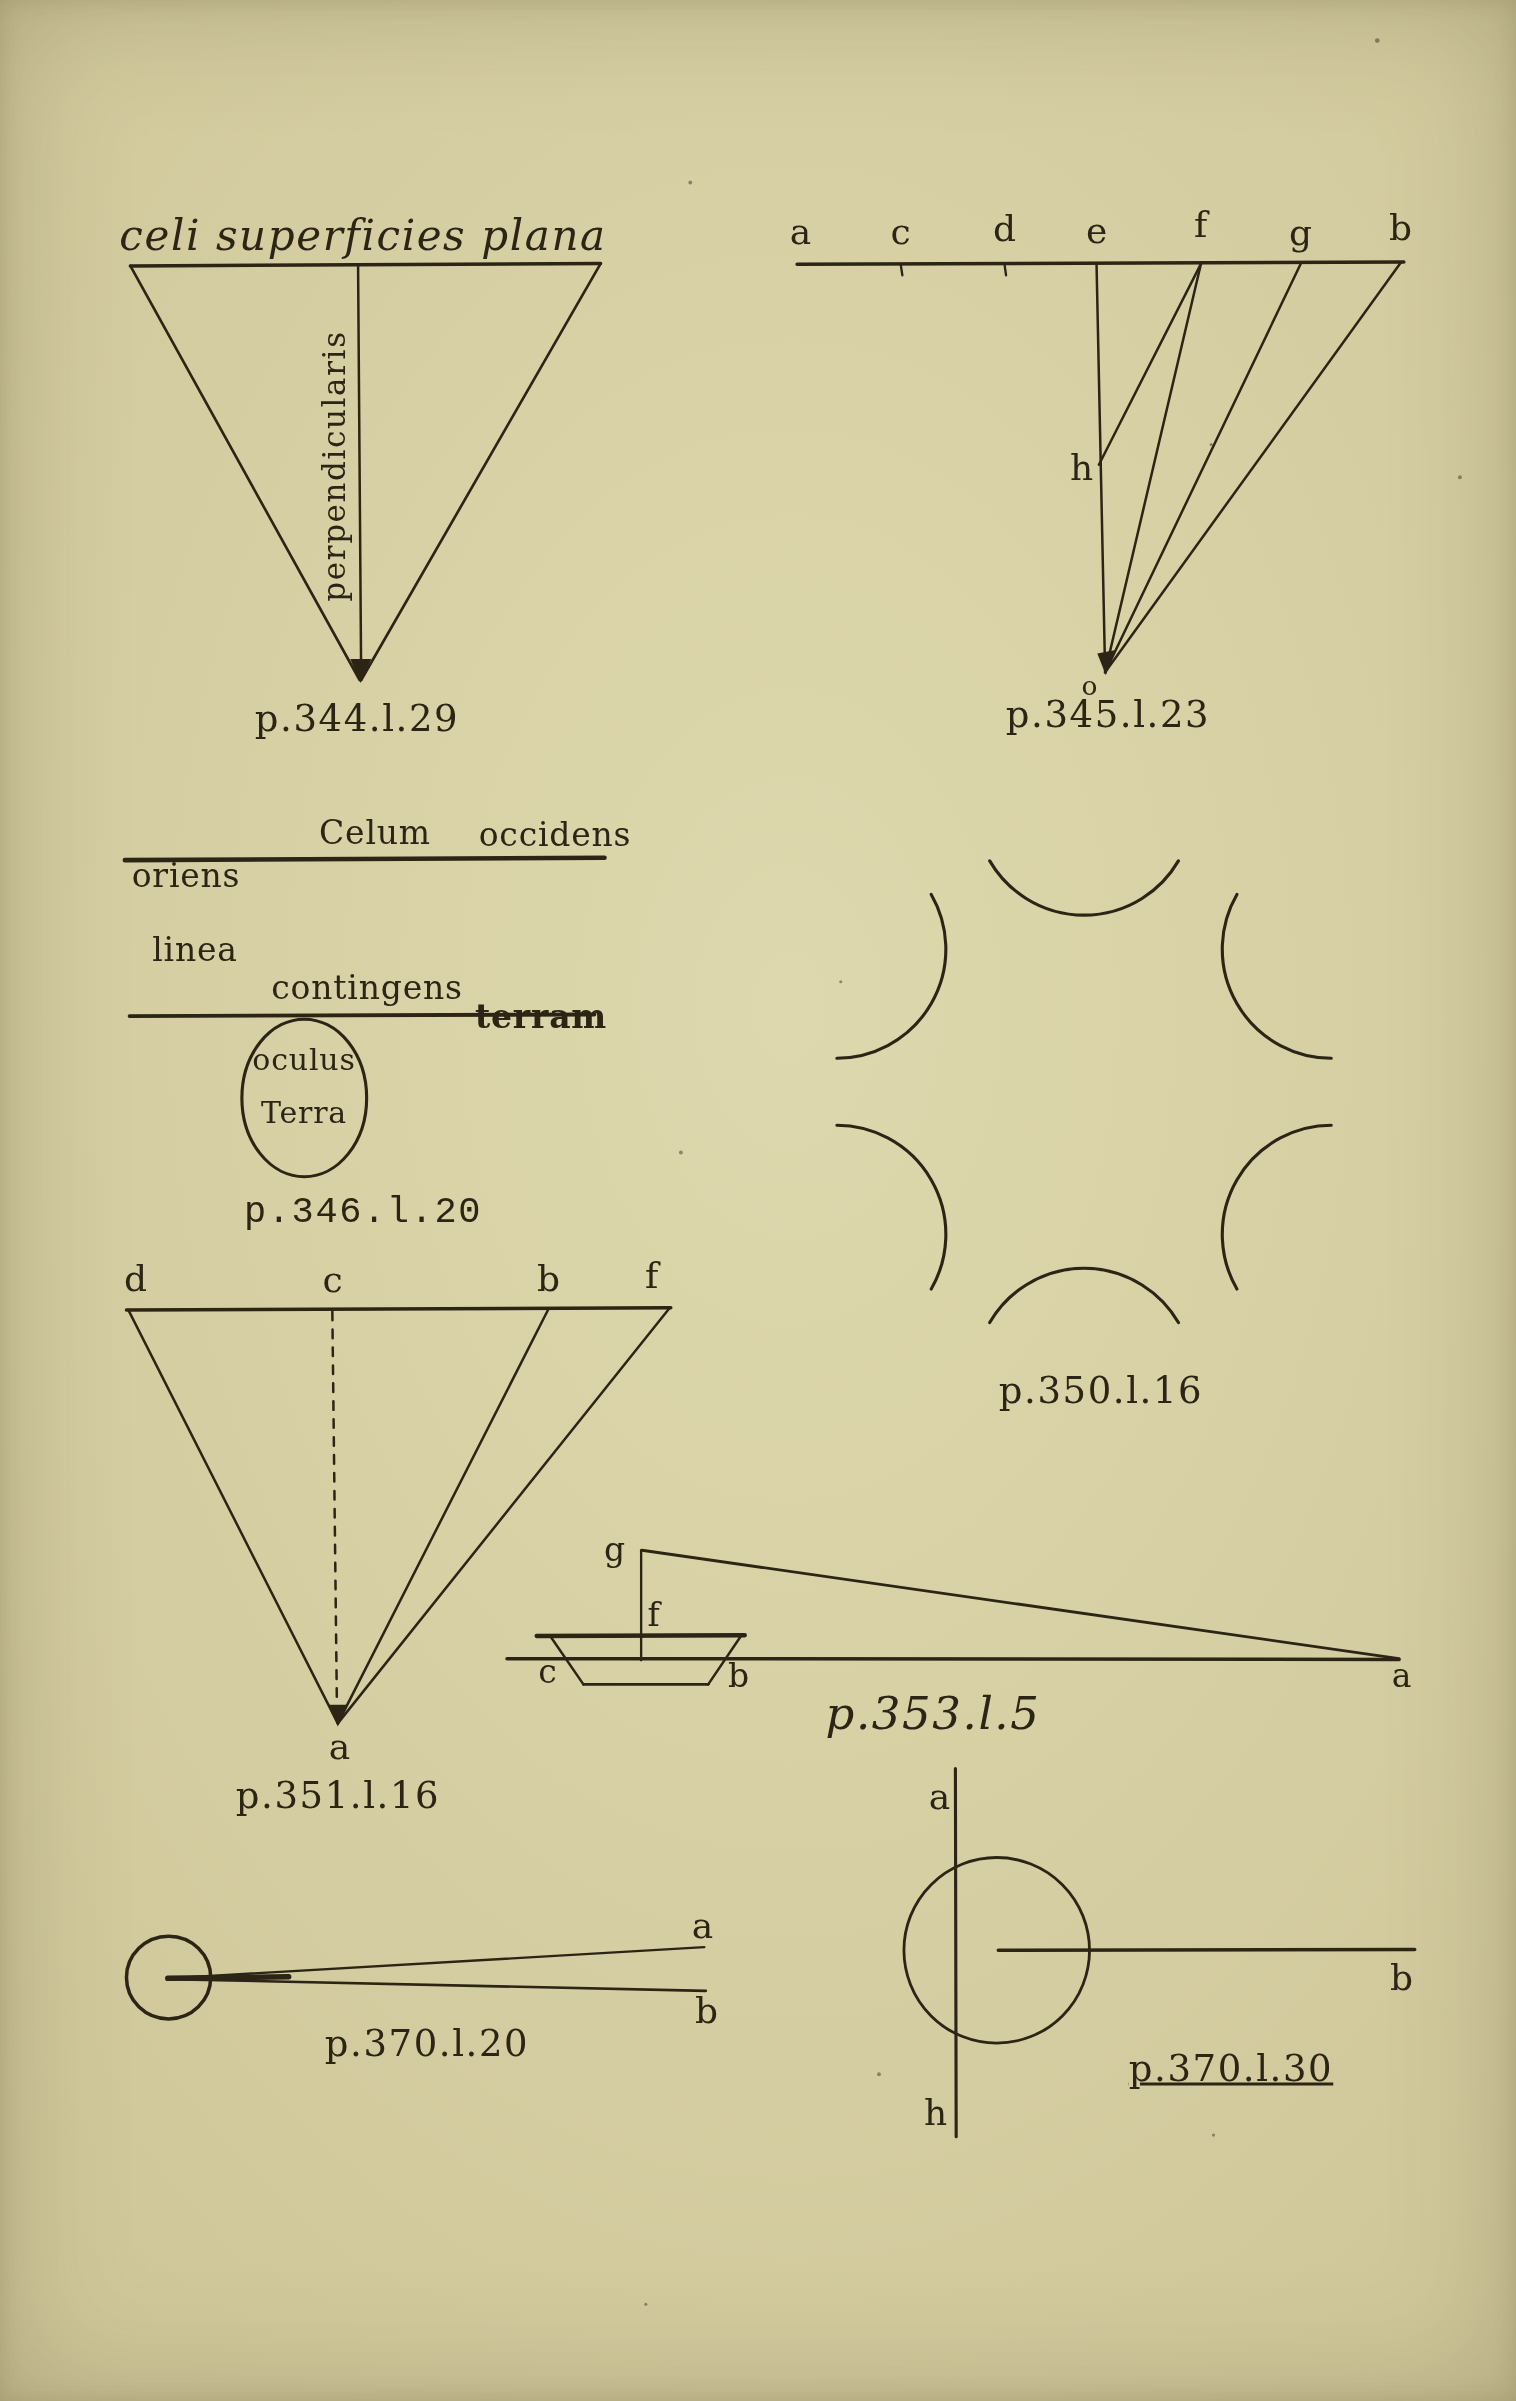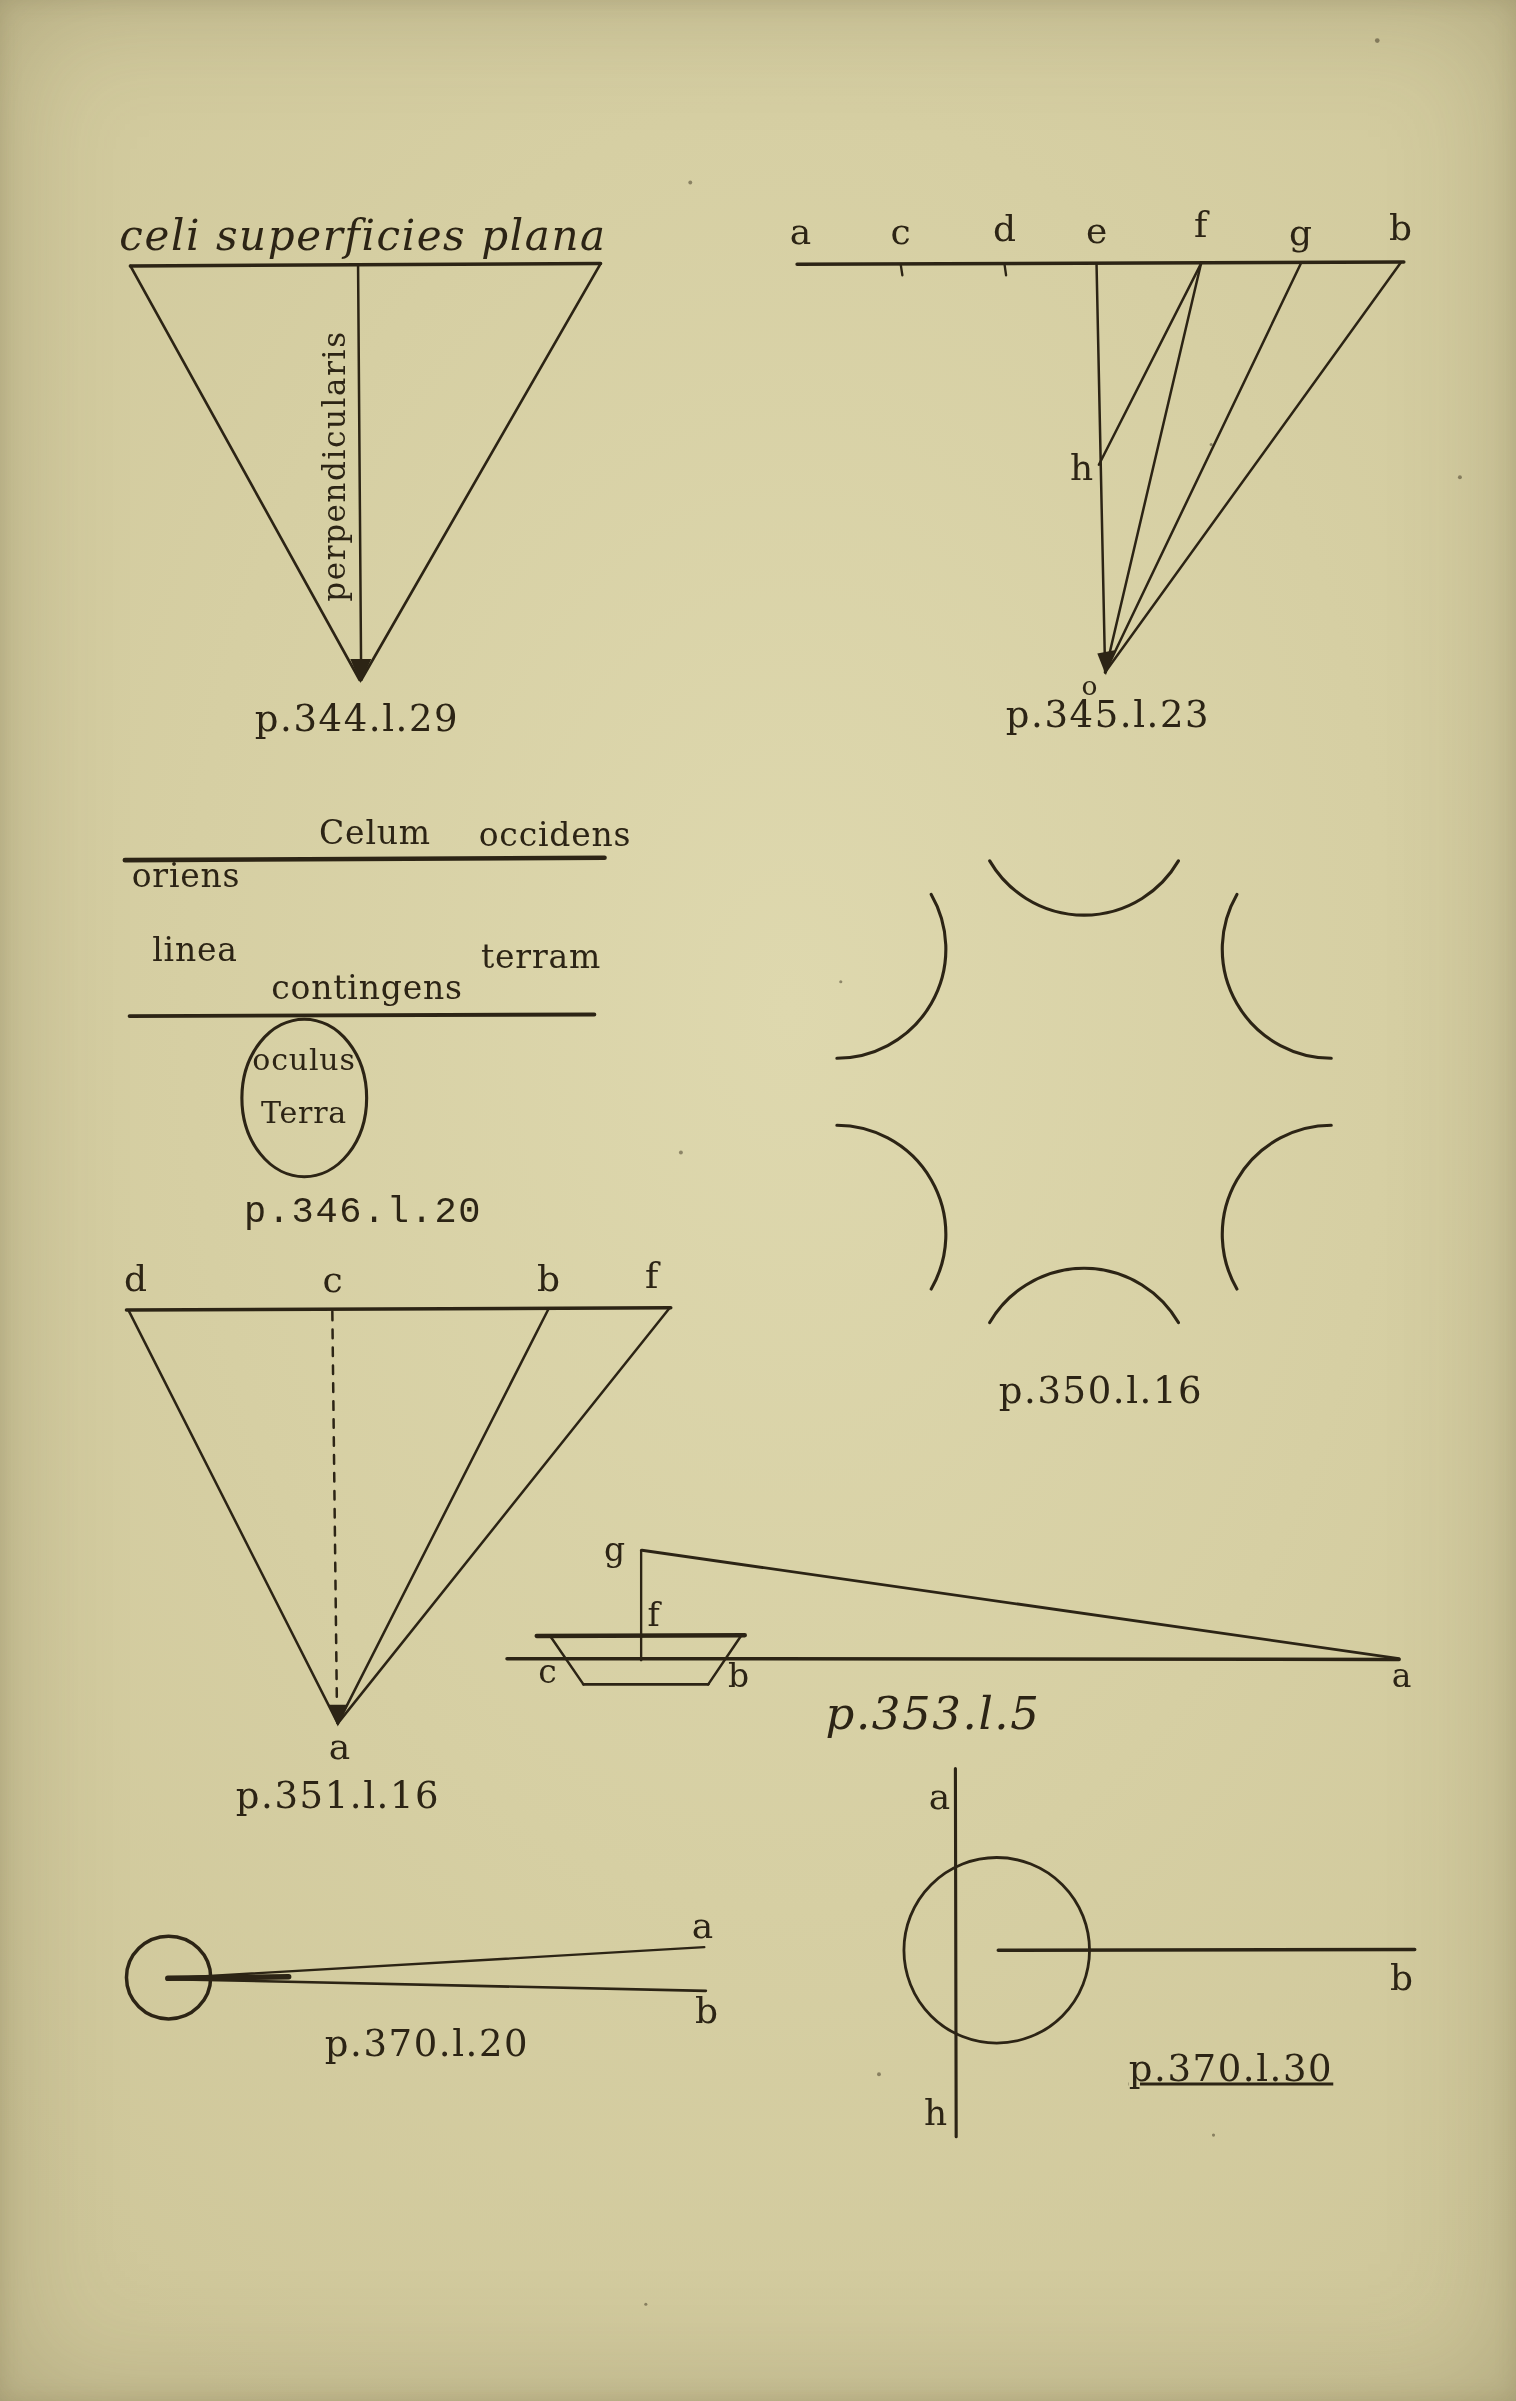--- a/index.html
+++ b/index.html
@@ -143,21 +143,21 @@
   <span class="t letter" style="left:1401px;top:228px;">b</span>
   <span class="t letter" style="left:1082px;top:468px;">h</span>
   <span class="t letter-sm" style="left:1090px;top:686px;">o</span>
   <span class="t caption" style="left:1108px;top:714px;">p.345.l.23</span>
 
   <span class="t word" style="left:186px;top:835px;margin-top:40px;">oriens</span>
   <span class="t word" style="left:375px;top:832px;">Celum</span>
   <span class="t word" style="left:555px;top:834px;">occidens</span>
   <span class="t word" style="left:195px;top:949px;">linea</span>
   <span class="t word" style="left:367px;top:987px;">contingens</span>
-  <span class="t word" style="left:541px;top:956px;">terram</span>
+  <span class="t word" style="left:541px;top:1016px;font-weight:bold;">terram</span>
   <span class="t word-sm" style="left:304px;top:1039px;">oculus</span>
   <span class="t word-sm" style="left:304px;top:1092px;">Terra</span>
   <span class="t caption" style="left:363px;top:1212px;font-family:Liberation Mono, monospace;">p.346.l.20</span>
 
   <span class="t caption" style="left:1101px;top:1390px;">p.350.l.16</span>
 
   <span class="t letter" style="left:136px;top:1279px;">d</span>
   <span class="t letter" style="left:333px;top:1280px;">c</span>
   <span class="t letter" style="left:549px;top:1279px;">b</span>
   <span class="t letter" style="left:652px;top:1276px;">f</span>

